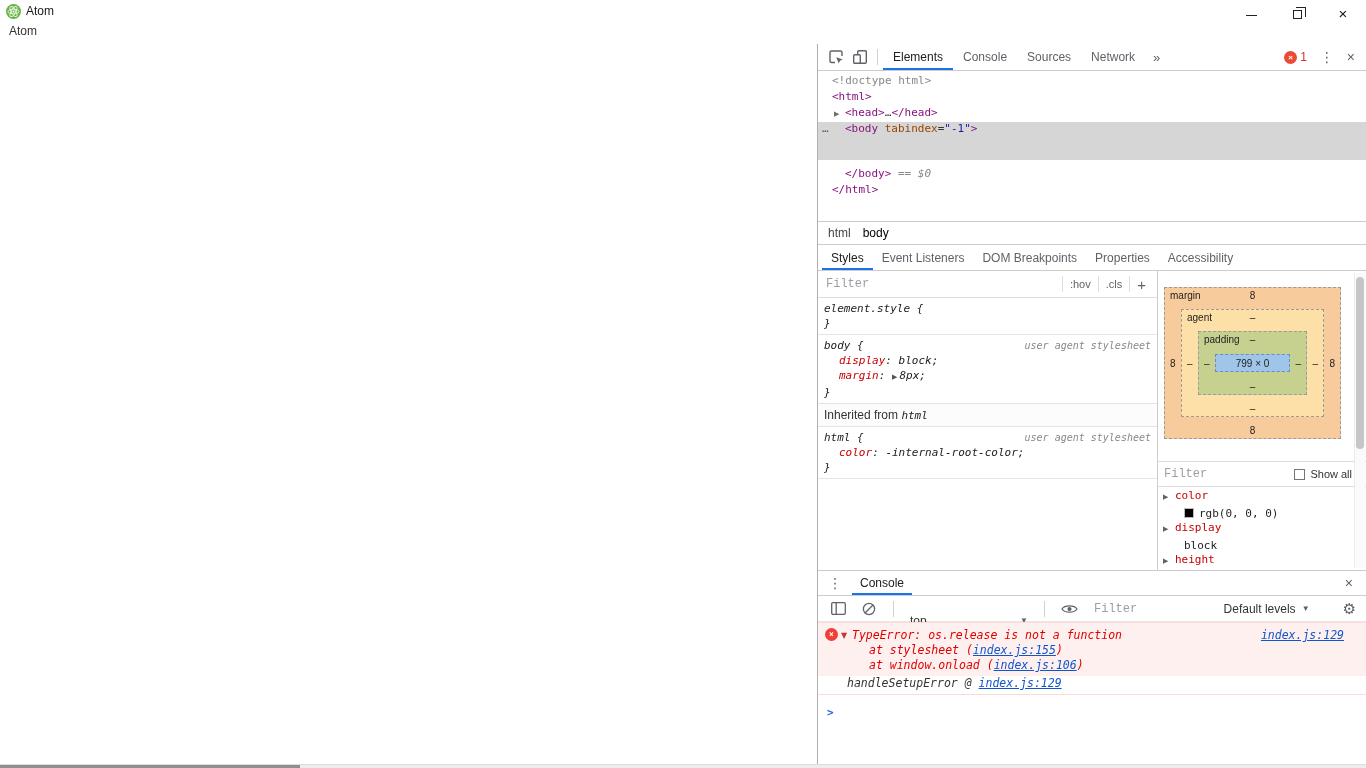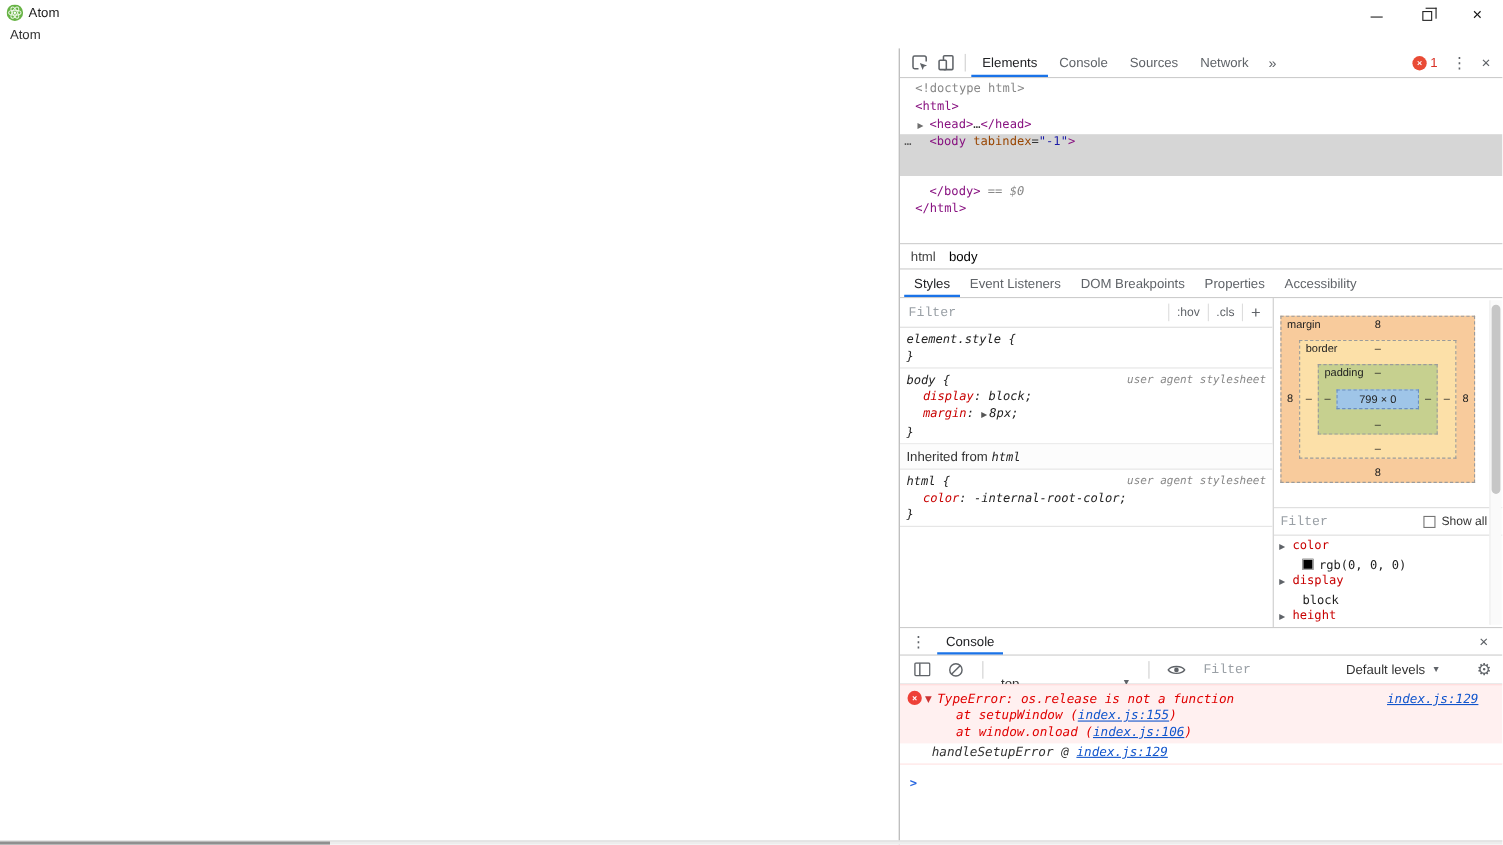--- a/index.html
+++ b/index.html
@@ -257,21 +257,21 @@
 
     <div class="styles-right">
       <div class="bm">
         <div class="bm-ring bm-margin">
           <span class="bm-label">margin</span>
           <span class="bm-v bm-top">8</span>
           <span class="bm-v bm-left">8</span>
           <span class="bm-v bm-right">8</span>
           <span class="bm-v bm-bottom">8</span>
           <div class="bm-ring bm-border">
-            <span class="bm-label">border</span>
+            <span class="bm-label">agent</span>
             <span class="bm-v bm-top">–</span>
             <span class="bm-v bm-left">–</span>
             <span class="bm-v bm-right">–</span>
             <span class="bm-v bm-bottom">–</span>
             <div class="bm-ring bm-padding">
               <span class="bm-label">padding</span>
               <span class="bm-v bm-top">–</span>
               <span class="bm-v bm-left">–</span>
               <span class="bm-v bm-right">–</span>
               <span class="bm-v bm-bottom">–</span>
@@ -349,21 +349,21 @@
 
     <div class="error-group">
       <div class="error-main">
         <div class="err-row1">
           <span class="err-icon">×</span>
           <span class="err-caret">▼</span>
           <span class="err-text">TypeError: os.release is not a function</span>
           <span class="console-link err-loc">index.js:129</span>
         </div>
         <div id="error-frames">
-            <div class="frame-row"><span class="err-text">at setupWindow (</span><span class="console-link">index.js:155</span><span class="err-text">)</span></div>
+            <div class="frame-row"><span class="err-text">at stylesheet (</span><span class="console-link">index.js:155</span><span class="err-text">)</span></div>
             <div class="frame-row"><span class="err-text">at window.onload (</span><span class="console-link">index.js:106</span><span class="err-text">)</span></div>
           </div>
       </div>
       <div class="handler-row">
         <span>handleSetupError @ </span><span class="console-link">index.js:129</span>
       </div>
     </div>
 
     <div class="prompt-row">
       <span class="prompt-chevron">&gt;</span>

